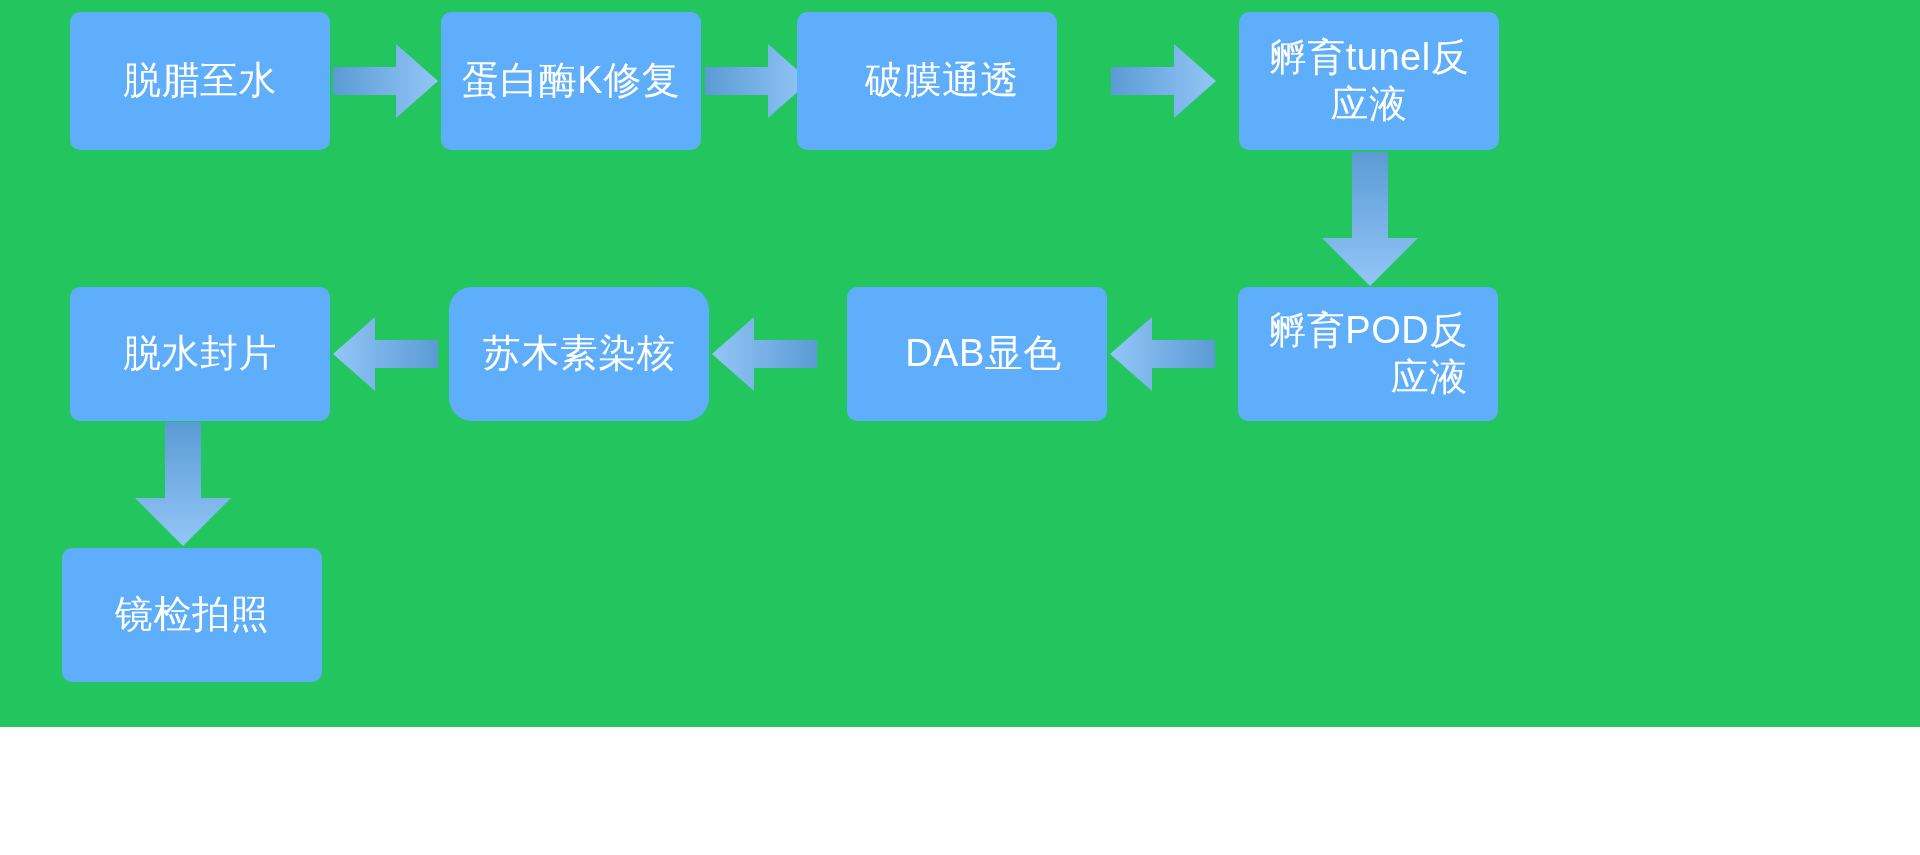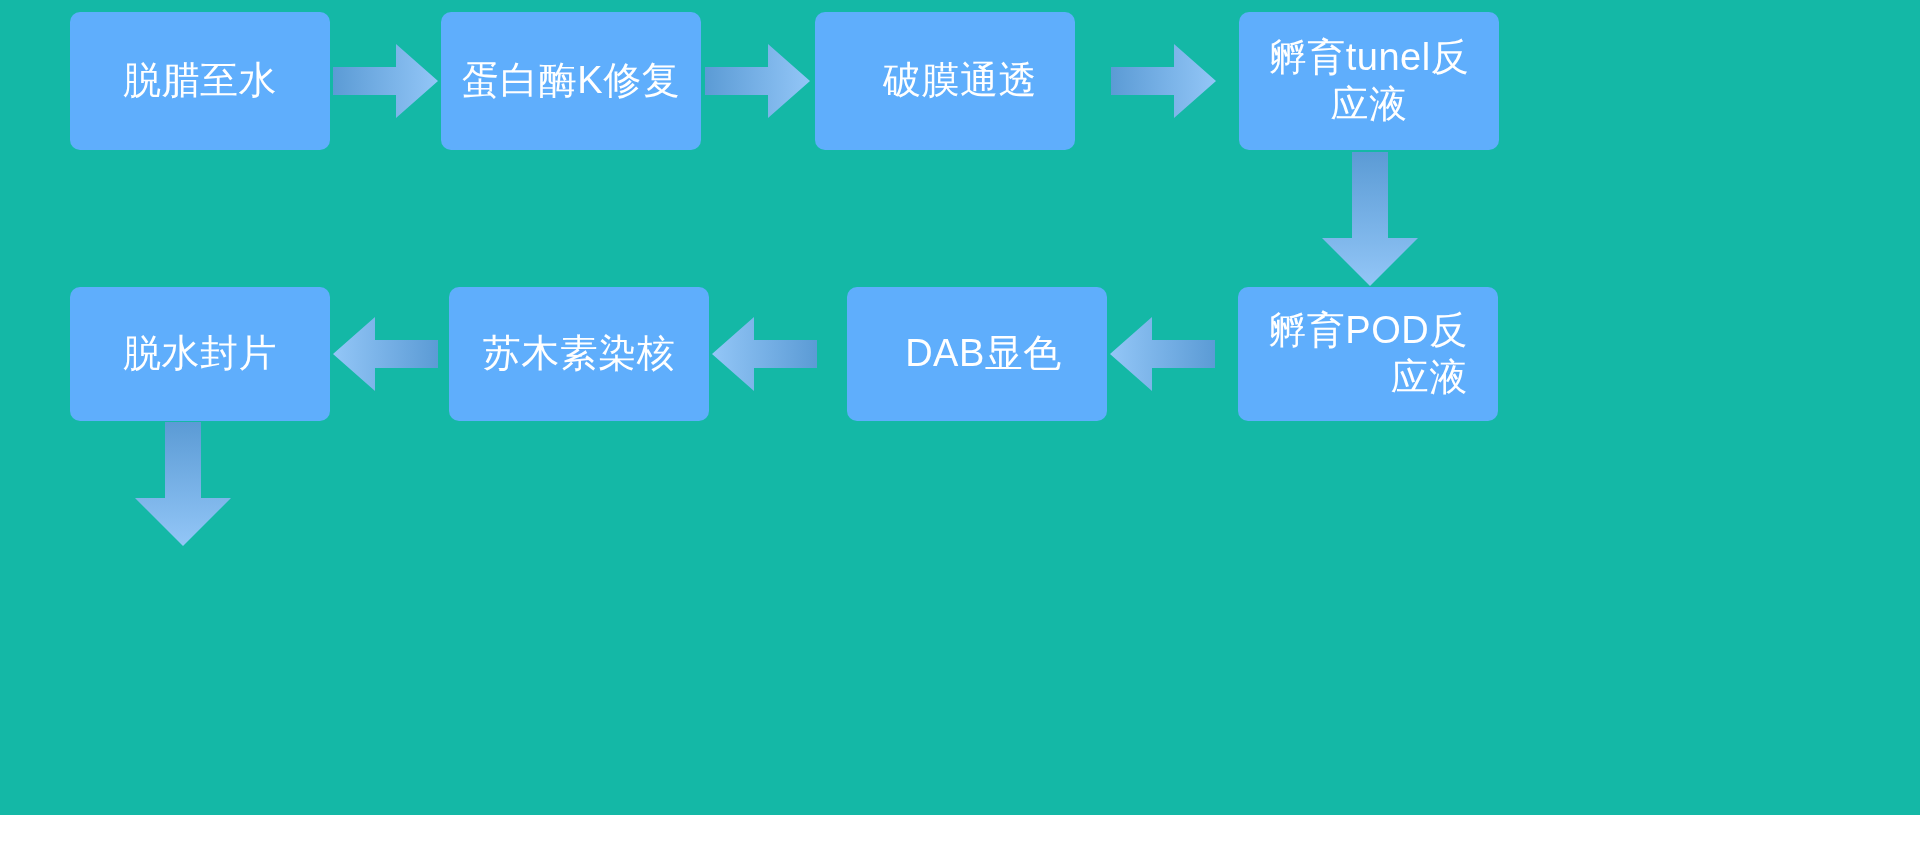--- a/index.html
+++ b/index.html
@@ -9,22 +9,22 @@
   }
   body {
     width: 1920px;
     height: 855px;
     font-family: "Liberation Sans", "DejaVu Sans", sans-serif;
     overflow: hidden;
   }
   #canvas {
     position: relative;
     width: 1920px;
-    height: 815px;
-    background: #14b8a6;
+    height: 727px;
+    background: #22c55e;
   }
   .node {
     position: absolute;
     background: #5FAEFC;
     border-radius: 10px;
     color: #ffffff;
     display: flex;
     align-items: center;
     justify-content: center;
     text-align: center;
@@ -78,21 +78,21 @@
       <defs>
         <linearGradient id="gradR2" x1="0" y1="0" x2="1" y2="0">
           <stop offset="0%" stop-color="#5B9BD5"></stop>
           <stop offset="100%" stop-color="#93C6F7"></stop>
         </linearGradient>
       </defs>
       <polygon points="0,23 63,23 63,0 105,37 63,74 63,51 0,51" fill="url(#gradR2)"></polygon>
     </svg>
   </div>
 
-  <div class="node" style="left:815px; top:12px; width:260px; height:138px;padding-left:40px;">
+  <div class="node" style="left:797px; top:12px; width:260px; height:138px;padding-left:40px;">
     <span class="label">破膜通透</span>
   </div>
 
   <div class="arrow" style="left:1111px; top:44px; width:105px; height:74px;">
     <svg viewBox="0 0 105 74" preserveAspectRatio="none" aria-hidden="true">
       <defs>
         <linearGradient id="gradR3" x1="0" y1="0" x2="1" y2="0">
           <stop offset="0%" stop-color="#5B9BD5"></stop>
           <stop offset="100%" stop-color="#93C6F7"></stop>
         </linearGradient>
@@ -144,21 +144,21 @@
       <defs>
         <linearGradient id="gradL2" x1="0" y1="0" x2="1" y2="0">
           <stop offset="0%" stop-color="#93C6F7"></stop>
           <stop offset="100%" stop-color="#5B9BD5"></stop>
         </linearGradient>
       </defs>
       <polygon points="105,23 42,23 42,0 0,37 42,74 42,51 105,51" fill="url(#gradL2)"></polygon>
     </svg>
   </div>
 
-  <div class="node" style="left:449px; top:287px; width:260px; height:134px;">
+  <div class="node" style="left:449px; top:287px; width:260px; height:134px;border-radius:23px;">
     <span class="label">苏木素染核</span>
   </div>
 
   <div class="arrow" style="left:333px; top:317px; width:105px; height:74px;">
     <svg viewBox="0 0 105 74" preserveAspectRatio="none" aria-hidden="true">
       <defs>
         <linearGradient id="gradL3" x1="0" y1="0" x2="1" y2="0">
           <stop offset="0%" stop-color="#93C6F7"></stop>
           <stop offset="100%" stop-color="#5B9BD5"></stop>
         </linearGradient>
@@ -176,14 +176,17 @@
       <defs>
         <linearGradient id="gradD2" x1="0" y1="0" x2="0" y2="1">
           <stop offset="0%" stop-color="#5B9BD5"></stop>
           <stop offset="100%" stop-color="#93C6F7"></stop>
         </linearGradient>
       </defs>
       <polygon points="30,0 66,0 66,76 96,76 48,124 0,76 30,76" fill="url(#gradD2)"></polygon>
     </svg>
   </div>
 
+  <div class="node" style="left:62px; top:548px; width:260px; height:134px;">
+    <span class="label">镜检拍照</span>
+  </div>
 
 </div>
 
 </body></html>

